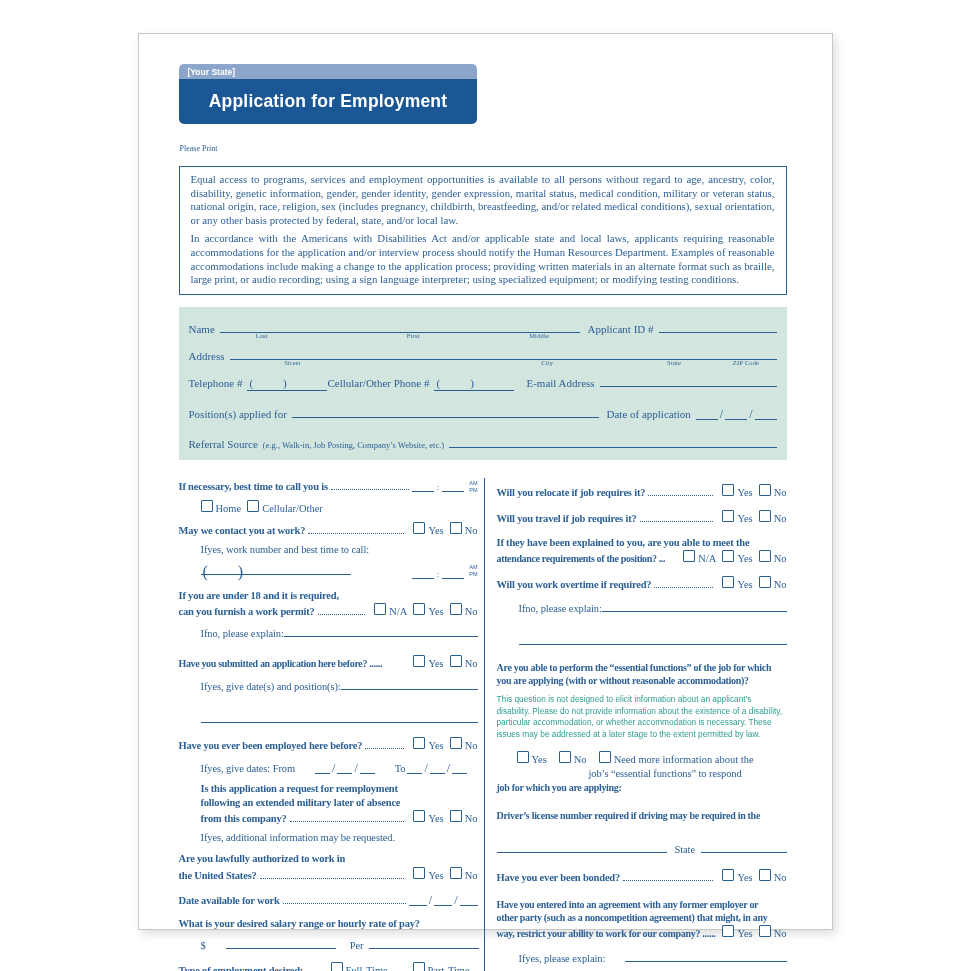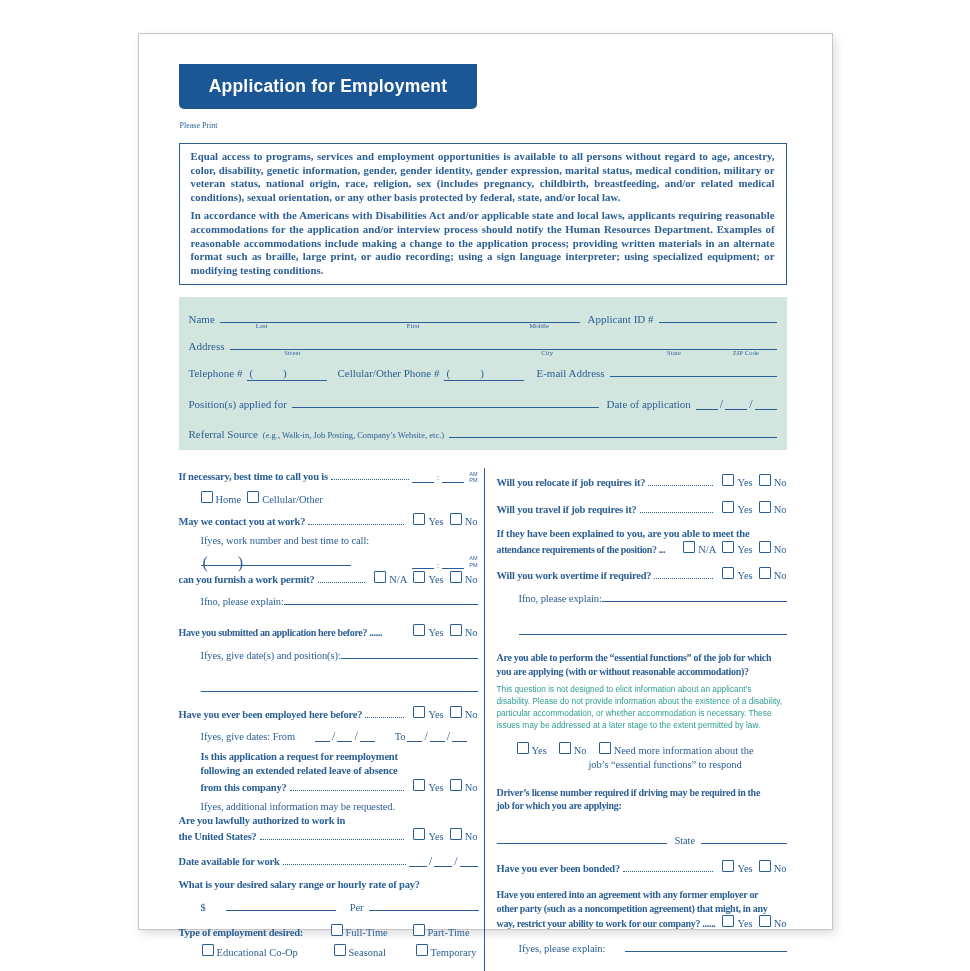--- a/index.html
+++ b/index.html
@@ -6,25 +6,25 @@
   body{width:970px;height:971px;font-family:"Liberation Serif",serif;}
   .sheet{width:695px;height:897px;margin:33px auto 0;background:#fff;border:1px solid #c6c6c6;
          box-shadow:3px 4px 9px rgba(0,0,0,.13);box-sizing:border-box;
          padding:30px 45px 12px 40px;display:flex;flex-direction:column;color:#2b5f94;}
   
   .hdr{width:298px;}
   .hdr-tab{background:#8ca6cb;color:#fff;font:bold 8.5px "Liberation Sans",sans-serif;
            padding:3px 8px 2px 9px;border-radius:5px 5px 0 0;box-sizing:border-box;}
   .hdr-main{background:#1c5795;color:#fff;font:bold 17.5px "Liberation Sans",sans-serif;
             padding:12px 10px 12px 11px;border-radius:0 0 5px 5px;letter-spacing:.2px;text-align:center;}
-  .please{font-size:8px;margin:12px 0 0 1px;}
+  .please{font-size:8px;margin:20px 0 0 1px;}
   
   .notice{border:1.5px solid #2b5f94;margin-top:13px;padding:6px 11px 7px;font-size:10.8px;
           line-height:1.26;text-align:justify;}
-  .notice p{margin:0;font-weight:bold;}
+  .notice p{margin:0;}
   .notice p + p{margin-top:5px;}
   
   .teal{background:#d3e5df;margin-top:12px;padding:13px 10px 10px;font-size:11px;}
   .trow{display:flex;align-items:baseline;white-space:nowrap;}
   .lbl{margin-right:5px;flex:none;text-align:center;}
   .b{font-weight:normal;}
   .uline{border-bottom:1px solid #2b5f94;height:12px;position:relative;flex:none;}
   .grow{flex:1;}
   .sub{position:absolute;top:12px;font-size:6.5px;letter-spacing:.2px;}
   .phline{display:inline-flex;border-bottom:1px solid #2b5f94;height:13px;flex:none;align-items:baseline;}
@@ -50,33 +50,34 @@
   .colon{margin:0 3px;font-size:9px;flex:none;}
   .ampm{display:inline-flex;flex-direction:column;font:5.5px "Liberation Sans",sans-serif;
         line-height:1.25;margin-left:5px;align-self:center;flex:none;}
   .dline{width:18px;border-bottom:1px solid #2b5f94;align-self:flex-end;margin-bottom:2px;flex:none;}
   .dline.sm{width:15px;}
   .dline.lg{width:22px;}
   .slash{margin:0 2px;font-size:12px;flex:none;}
   .finep{font-size:8.3px;line-height:1.42;color:#2f9e90;font-family:"Liberation Sans",sans-serif;
          white-space:normal;letter-spacing:0;margin-top:6px;}
   .grp{display:flex;align-items:baseline;flex:none;}.mt4{margin-top:4px}.mt5{margin-top:5px}.mt6{margin-top:6px}
-  .mt7{}.mt8{margin-top:8px}.mt9{margin-top:9px}.mt10{margin-top:10px}
+  .mt7{margin-top:7px}.mt8{margin-top:8px}.mt9{margin-top:9px}.mt10{margin-top:10px}
   .mt12{margin-top:12px}.mt14{margin-top:14px}.mt16{margin-top:16px}.mt18{margin-top:18px}
   .w110{width:110px}.w118{width:118px}.w150{width:150px}.w170{width:170px}.w80{width:80px}
   .w152{width:152px}.w82{width:82px}.w132{width:132px}
   .ml4{margin-left:20px}.ml8{margin-left:8px}.ml150{margin-left:92px}
   .mr6{margin-right:6px}
 </style>
 </head>
 <body>
 
 <div class="sheet">
 
   <div class="hdr">
+    <div class="hdr-tab">[Your State]</div>
     <div class="hdr-main">Application for Employment</div>
   </div>
   <div class="please">Please Print</div>
 
   <div class="notice">
     <p>Equal access to programs, services and employment opportunities is available to all persons without regard to age, ancestry, color, disability, genetic information, gender, gender identity, gender expression, marital status, medical condition, military or veteran status, national origin, race, religion, sex (includes pregnancy, childbirth, breastfeeding, and/or related medical conditions), sexual orientation, or any other basis protected by federal, state, and/or local law.</p>
     <p>In accordance with the Americans with Disabilities Act and/or applicable state and local laws, applicants requiring reasonable accommodations for the application and/or interview process should notify the Human Resources Department. Examples of reasonable accommodations include making a change to the application process; providing written materials in an alternate format such as braille, large print, or audio recording; using a sign language interpreter; using specialized equipment; or modifying testing conditions.</p>
   </div>
 
   <div class="teal">
@@ -98,21 +99,21 @@
         <span class="sub" style="left:80%">State</span>
         <span class="sub" style="left:92%">ZIP Code</span>
       </span>
     </div>
     <div class="trow">
       <span class="lbl">Telephone #</span>
       <span class="phline w80">
         <span class="op">(</span>
         <span class="cp">)</span>
       </span>
-      <span class="lbl" style="margin-left:10px">Cellular/Other Phone #</span>
+      <span class="lbl" style="">Cellular/Other Phone #</span>
       <span class="phline w80">
         <span class="op">(</span>
         <span class="cp">)</span>
       </span>
       <span class="lbl" style="margin-left:12px">E-mail Address</span>
       <span class="uline grow"></span>
     </div>
     <div class="trow" style="margin-top:14px">
       <span class="lbl">Position(s) applied for</span>
       <span class="uline grow"></span>
@@ -170,20 +171,23 @@
         </span>
         <span class="fill"></span>
         <span class="tline"></span>
         <span class="colon">:</span>
         <span class="tline"></span>
         <span class="ampm">
           <span>AM</span>
           <span>PM</span>
         </span>
       </div>
+      <div class="q mt8">
+        <span class="qb">If you are under 18 and it is required,</span>
+      </div>
       <div class="q">
         <span class="qb">can you furnish a work permit?</span>
         <span class="dots"></span>
         <span class="cb"></span>
         <span class="cbl">N/A</span>
         <span class="cb"></span>
         <span class="cbl">Yes</span>
         <span class="cb"></span>
         <span class="cbl">No</span>
       </div>
@@ -231,21 +235,21 @@
         <span class="dline sm"></span>
         <span class="slash">/</span>
         <span class="dline sm"></span>
         <span class="slash">/</span>
         <span class="dline sm"></span>
       </div>
       <div class="q ind mt6">
         <span class="qb">Is this application a request for reemployment</span>
       </div>
       <div class="q ind">
-        <span class="qb">following an extended related leave of absence</span>
+        <span class="qb">following an extended military later of absence</span>
       </div>
       <div class="q ind">
         <span class="qb">from this company?</span>
         <span class="dots"></span>
         <span class="cb"></span>
         <span class="cbl">Yes</span>
         <span class="cb"></span>
         <span class="cbl">No</span>
       </div>
       <div class="q ind mt5">
@@ -369,25 +373,25 @@
         <span class="cb cb0"></span>
         <span class="cbl">Yes</span>
         <span class="cb" style="margin-left:12px"></span>
         <span class="cbl">No</span>
         <span class="cb" style="margin-left:12px"></span>
         <span class="cbl">Need more information about the</span>
       </div>
       <div class="q ml150">
         <span class="qr">job’s “essential functions” to respond</span>
       </div>
+      <div class="q">
+        <span class="qb fit2">job for which you are applying:</span>
+      </div>
       <div class="q mt14">
         <span class="qb fit2">Driver’s license number required if driving may be required in the</span>
-      </div>
-      <div class="q">
-        <span class="qb fit2">job for which you are applying:</span>
       </div>
       <div class="q mt18">
         <span class="uline w170"></span>
         <span class="qr ml8 mr6">State</span>
         <span class="uline grow"></span>
       </div>
       <div class="q mt12">
         <span class="qb">Have you ever been bonded?</span>
         <span class="dots"></span>
         <span class="cb"></span>

